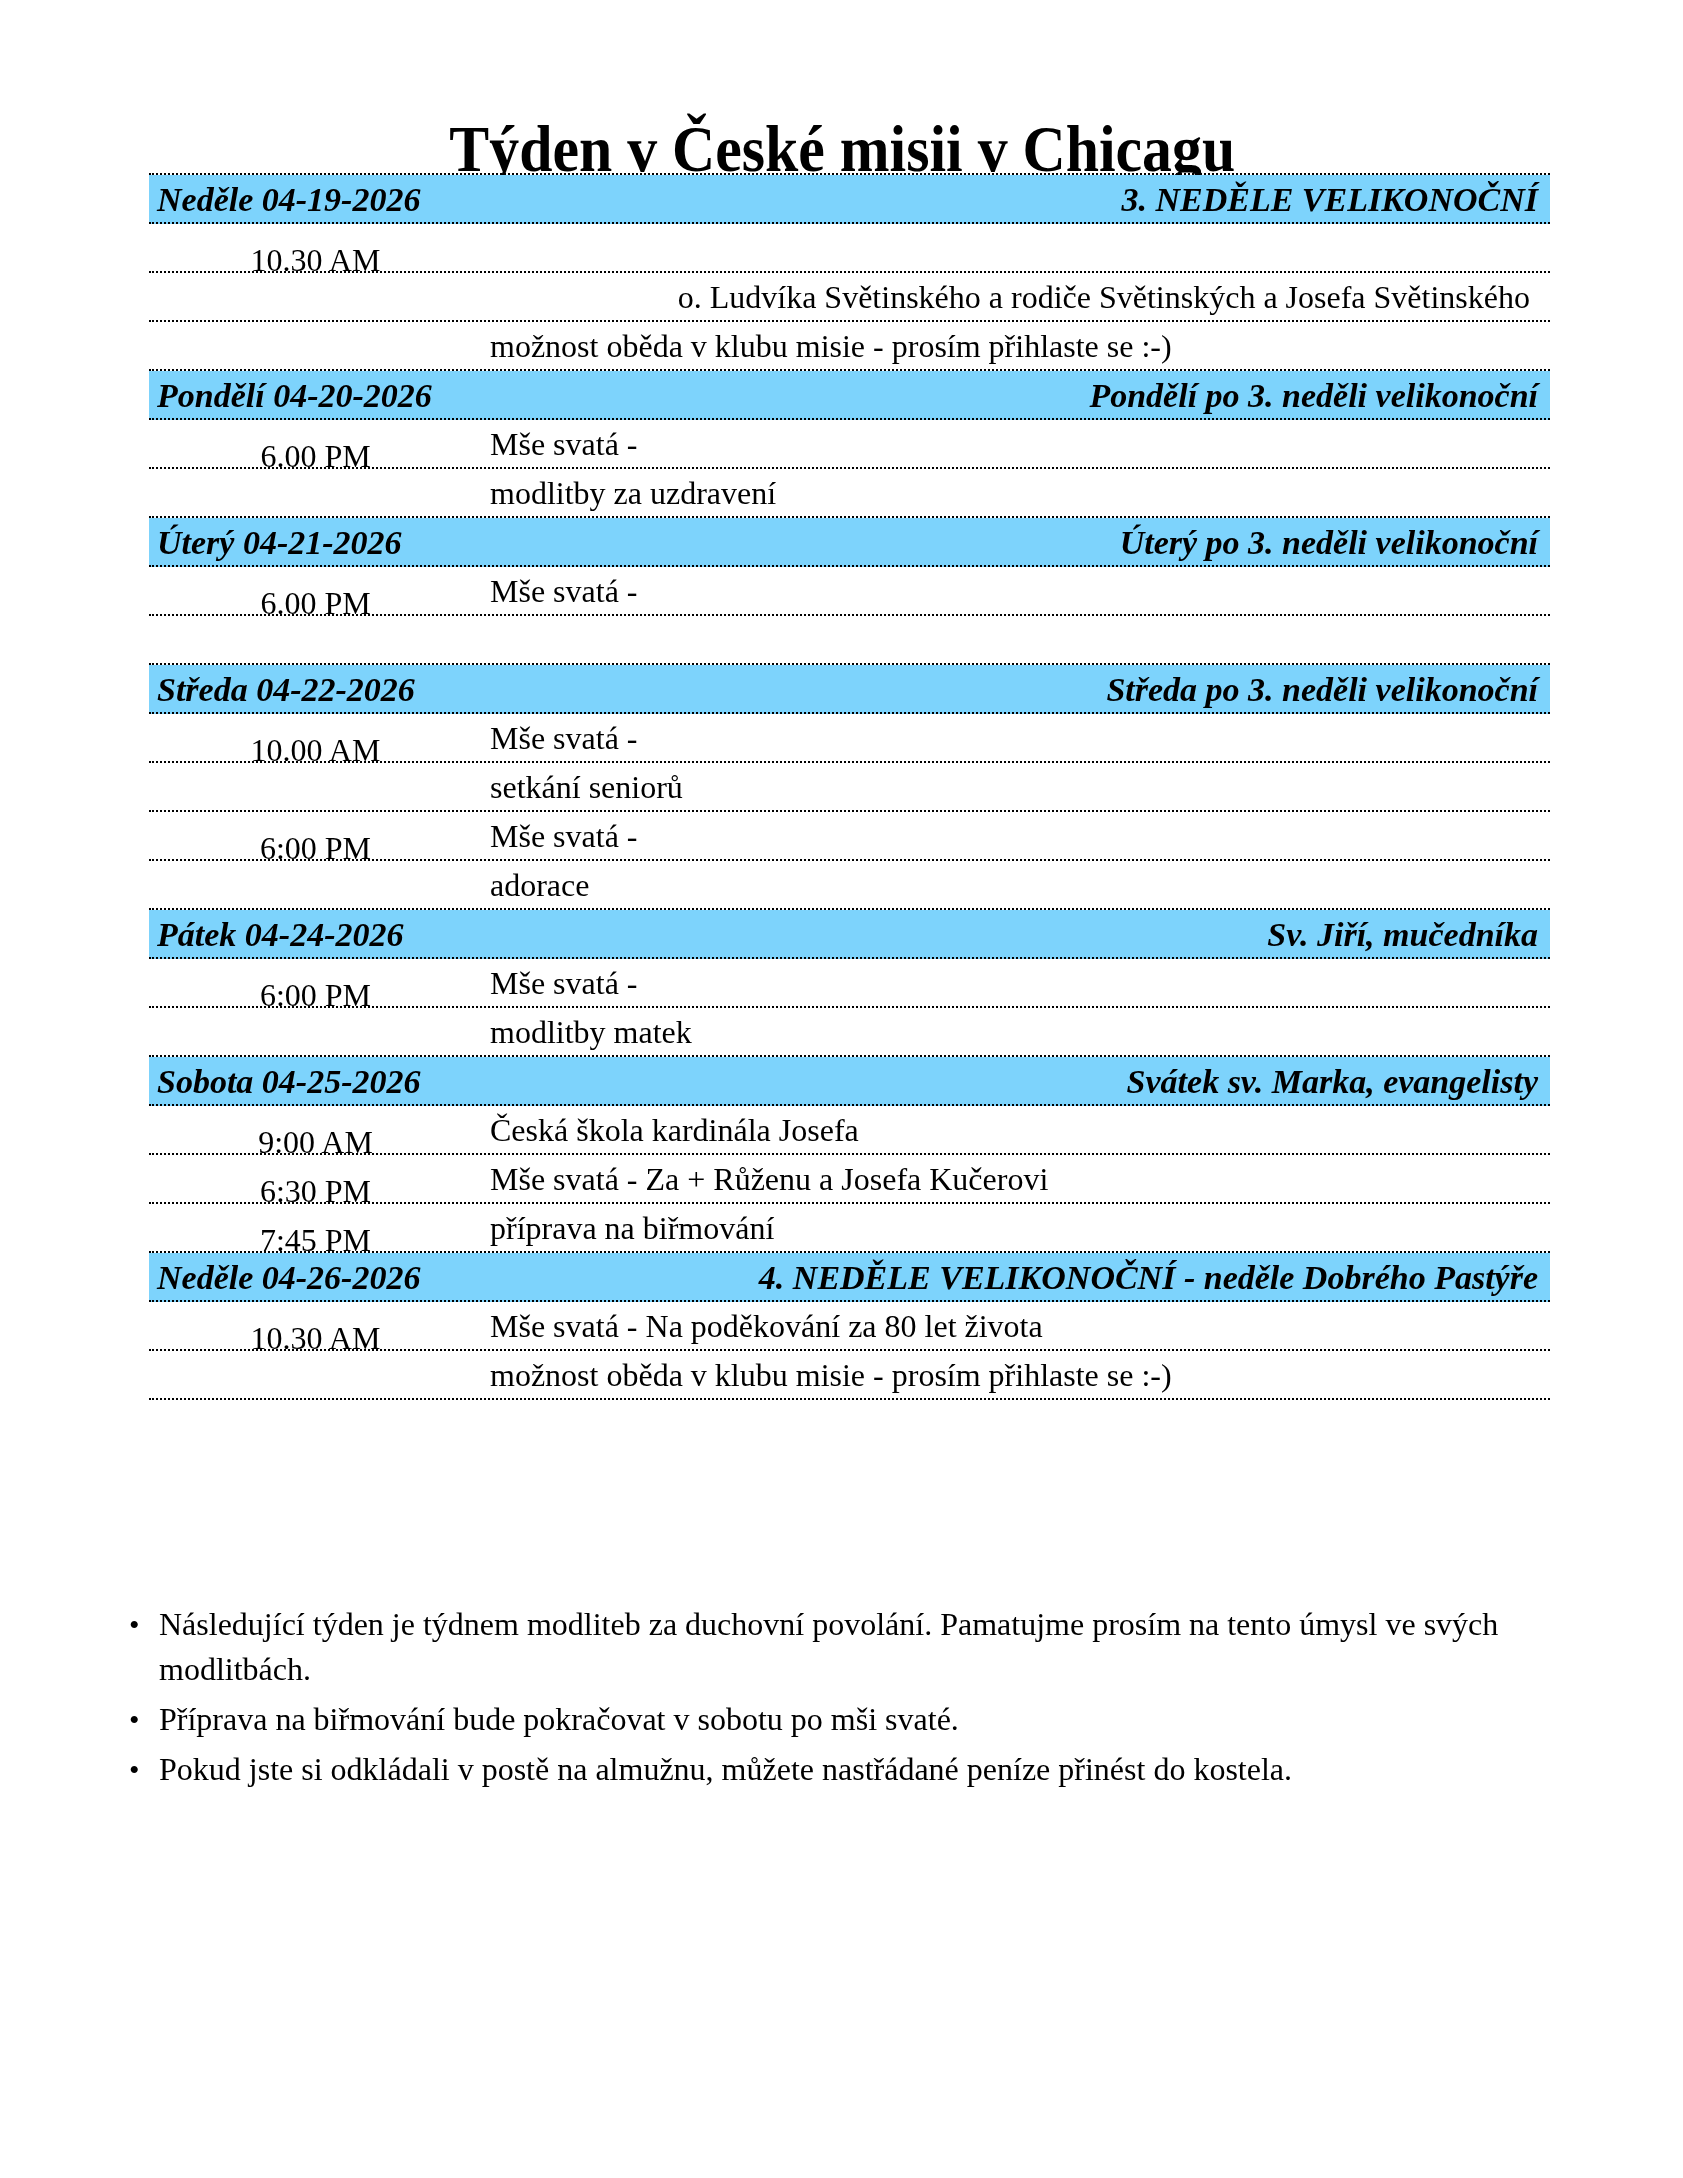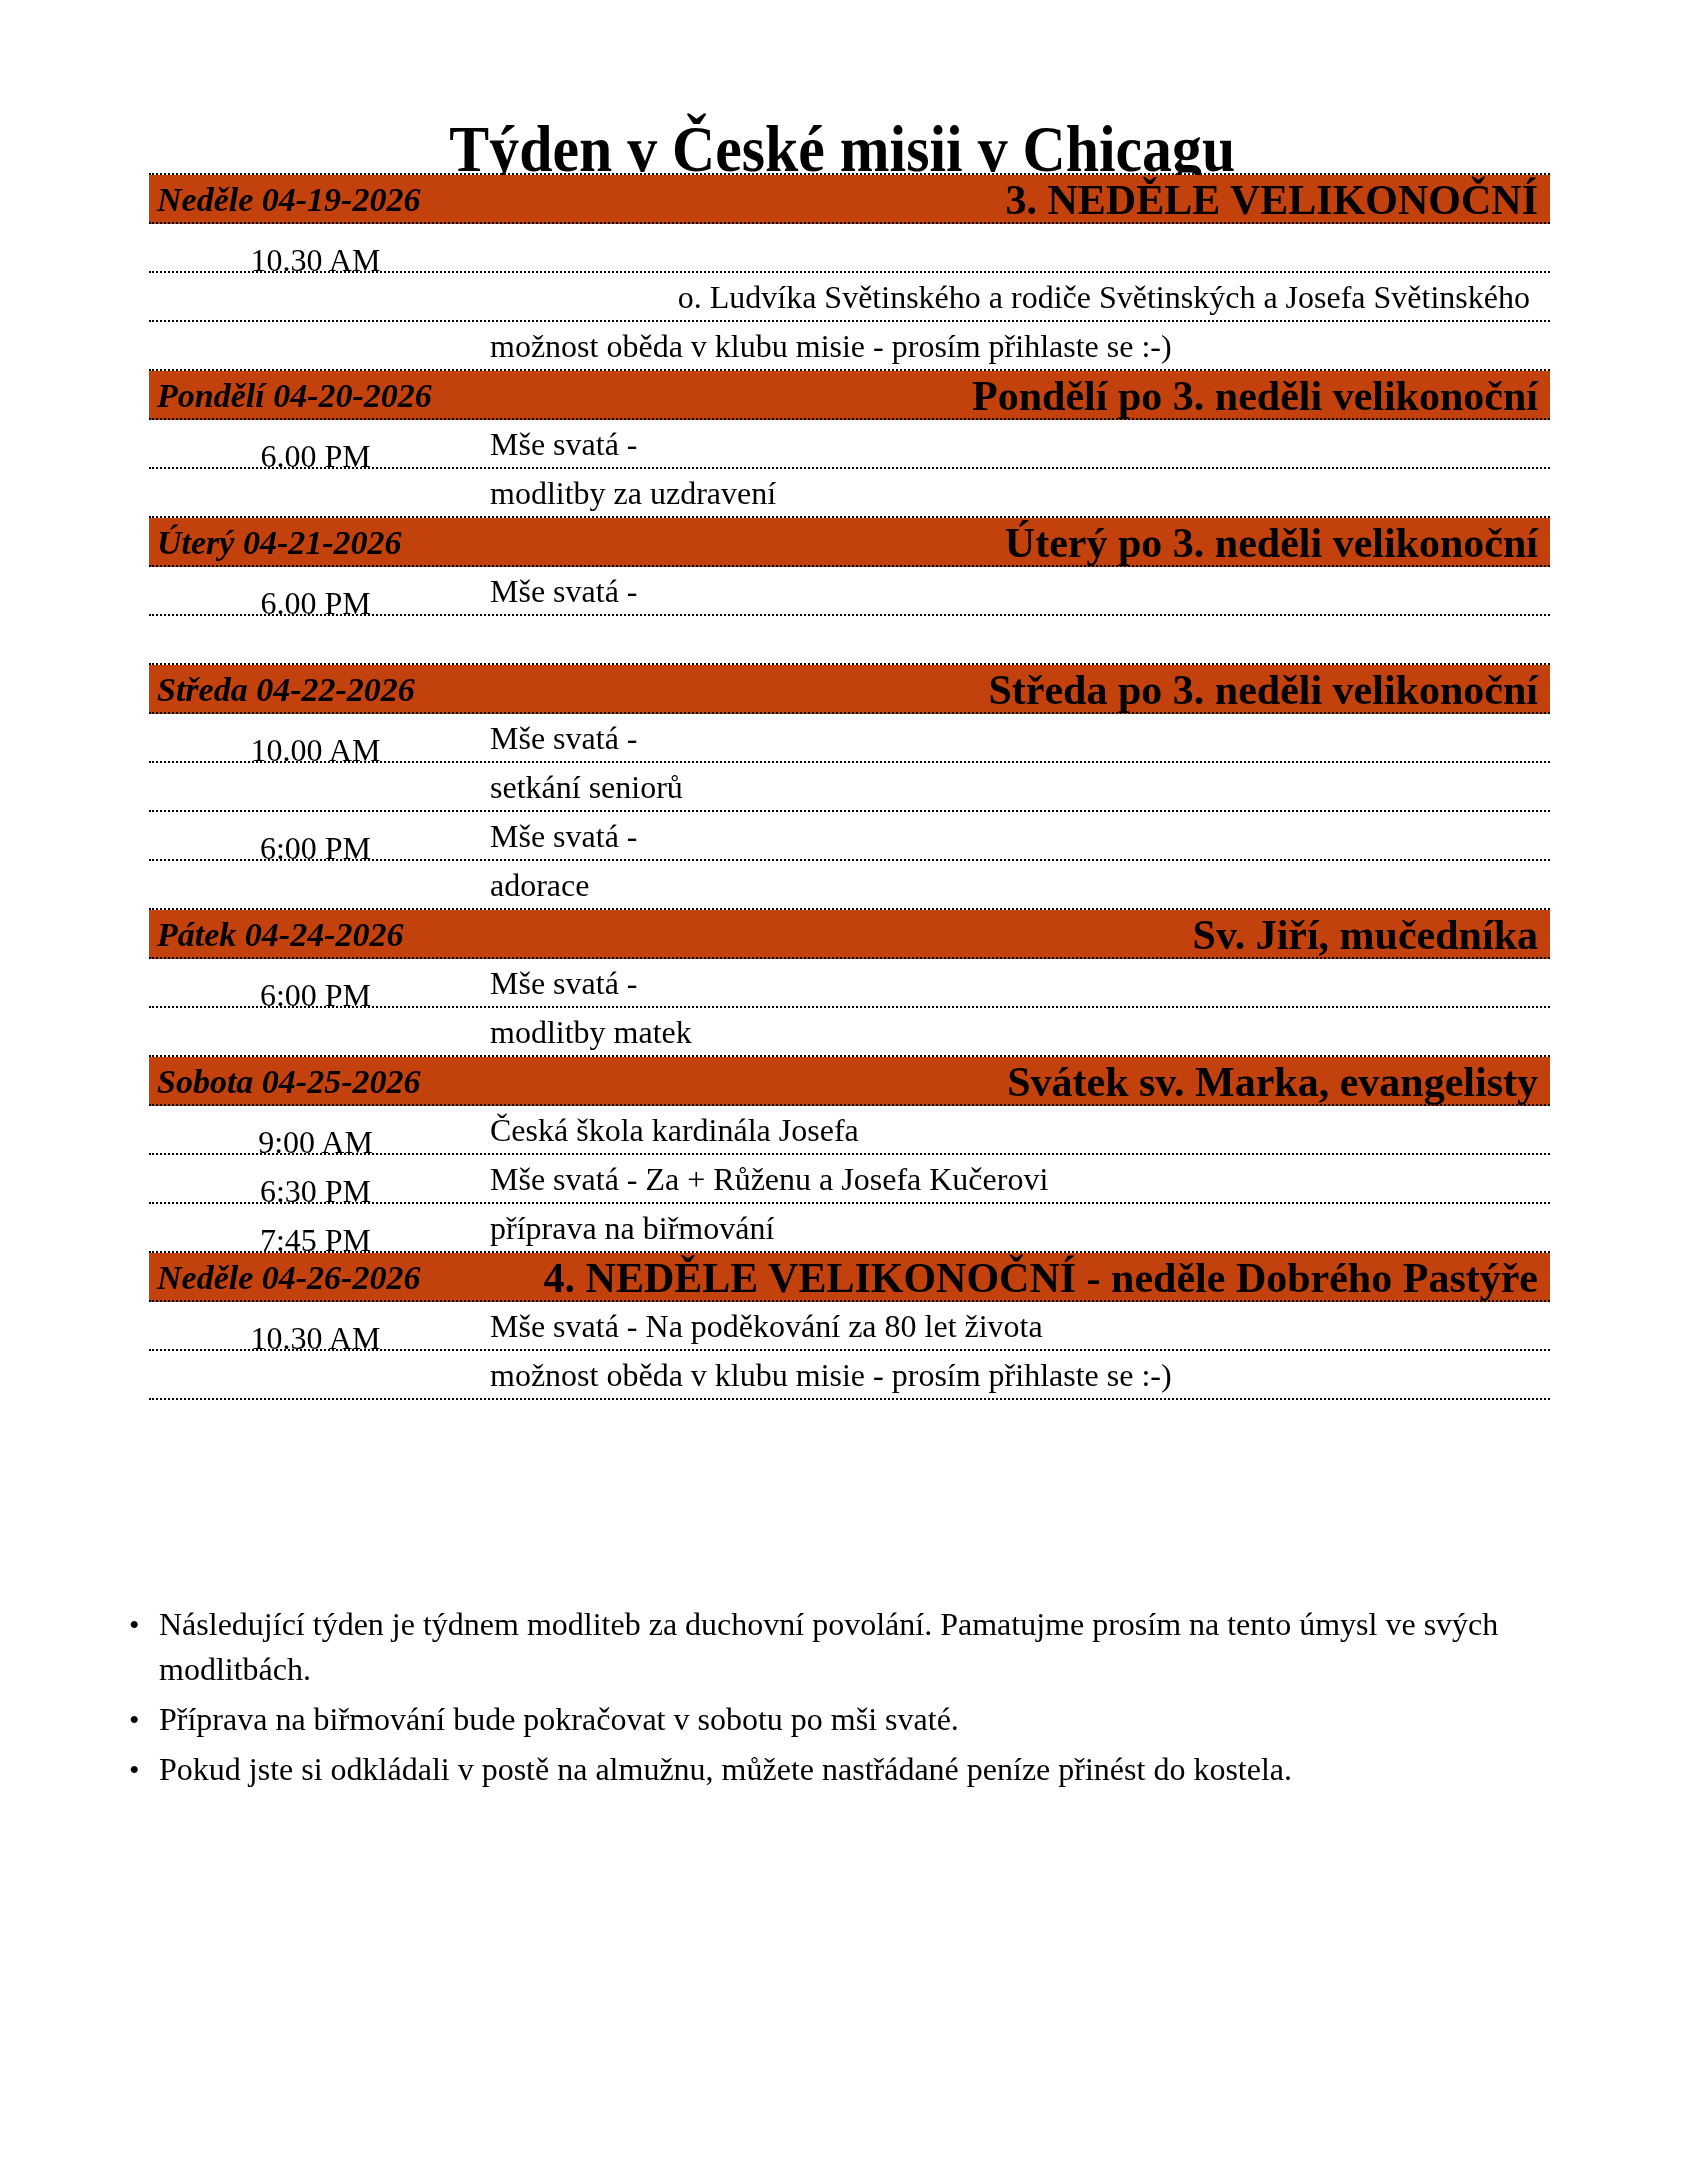--- a/index.html
+++ b/index.html
@@ -3,25 +3,25 @@
 <meta charset="utf-8">
 <style>
   html, body { margin: 0; padding: 0; background: #ffffff; }
   body { width: 1683px; height: 2178px; position: relative; overflow: hidden;
          font-family: "Liberation Serif", "DejaVu Serif", serif; color: #000; }
   .title { position: absolute; left: 0; width: 1683px; top: 61px; text-align: center;
            font-size: 65px; line-height: 89px; transform: scaleX(0.92); transform-origin: 851px 0; }
   .table { position: absolute; left: 149px; top: 173px; width: 1401px;
            border-top: 2px dotted #000; }
   .row { position: relative; height: 47px; border-bottom: 2px dotted #000; box-sizing: content-box; }
-  .row.hdr { background: #c2410c; }
+  .row.hdr { background: #7dd3fc; }
   .hdr-date { position: absolute; left: 8px; top: 0; line-height: 50px; font-size: 34px;
               font-weight: bold; font-style: italic; white-space: nowrap; }
-  .hdr-feast { position: absolute; right: 12px; top: 0; line-height: 50px; font-size: 42px;
-               font-weight: bold; white-space: nowrap; text-align: right; }
+  .hdr-feast { position: absolute; right: 12px; top: 0; line-height: 50px; font-size: 34px;
+               font-weight: bold; font-style: italic; white-space: nowrap; text-align: right; }
   .time { position: absolute; left: 0; width: 333px; top: 0; line-height: 48px; font-size: 32px;
           text-align: center; white-space: nowrap; margin-top: 12px; }
   .text { position: absolute; left: 341px; top: 0; line-height: 48px; font-size: 32px; white-space: nowrap; }
   .text.right { left: auto; right: 20px; margin-left: 40px; }
   .notes { position: absolute; left: 129px; top: 1602px; width: 1426px; margin: 0; padding: 0; list-style: none; }
   .note { position: relative; padding-left: 30px; font-size: 32px; line-height: 45px; margin-bottom: 5px; }
   .bullet { position: absolute; left: 0; top: 0; font-size: 30px; }
 </style>
 </head>
 <body>

